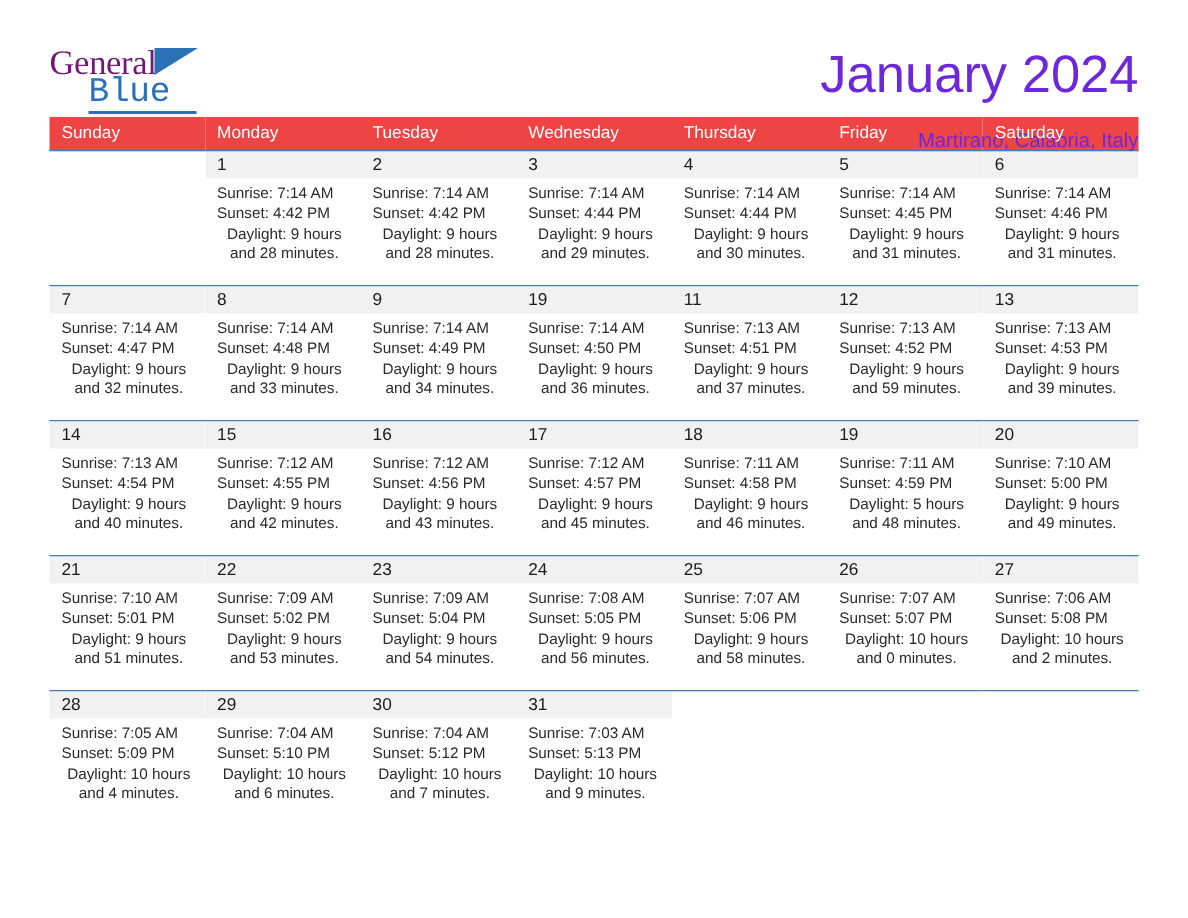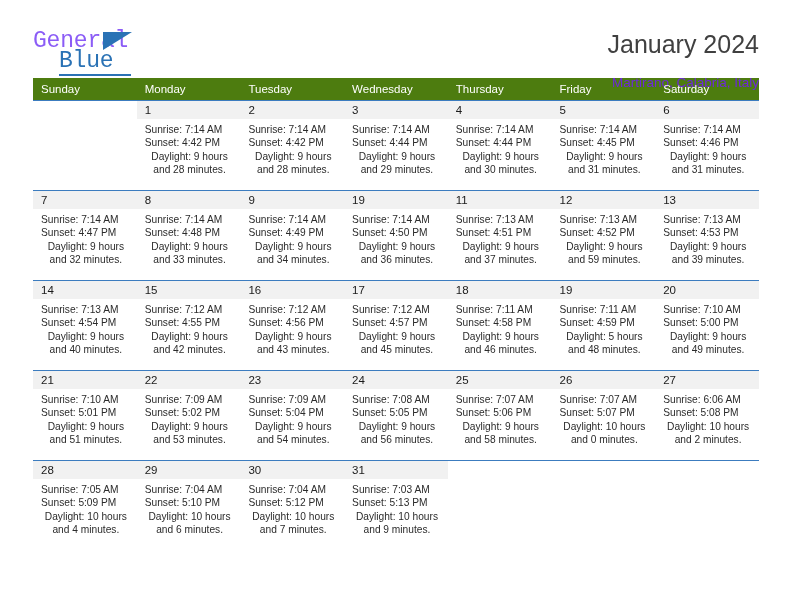--- a/index.html
+++ b/index.html
@@ -38,22 +38,22 @@
     height: 48px;
     line-height: 1;
     user-select: none;
   }
   .logo-general {
     position: absolute;
     left: 0;
     top: 0;
     font-size: 23px;
     letter-spacing: -0.2px;
-    color: #8b5cf6;
-    font-family: Liberation Mono, monospace;
+    color: #701a75;
+    font-family: Liberation Serif, serif;
   }
   .logo-blue {
     position: absolute;
     left: 26px;
     top: 20px;
     font-size: 23px;
     letter-spacing: -0.2px;
     color: #2a72b5;
     font-family: Liberation Mono, monospace;
   }
@@ -73,41 +73,41 @@
     width: 72px;
     height: 2px;
     background: #2a72b5;
   }
 
   .title-block {
     text-align: right;
     padding-top: 0px;
   }
   .cal-title {
-    font-size: 25px;
-    color: #404040;
+    font-size: 35px;
+    color: #6d28d9;
     line-height: 1.12;
     white-space: nowrap;
   }
   .cal-subtitle {
     font-size: 13.5px;
     color: #6d28d9;
     margin-top: 17px;
     white-space: nowrap;
   }
 
   
   .calendar {
     margin-top: 10px;
     width: 726px;
     border-collapse: collapse;
     table-layout: fixed;
   }
   .calendar th {
-    background: #4d7c0f;
+    background: #ef4444;
     color: #ffffff;
     font-size: 11.5px;
     font-weight: normal;
     text-align: left;
     padding: 5px 0 5px 8px;
     height: 20px;
     box-sizing: border-box;
   }
   .calendar td {
     vertical-align: top;
@@ -450,21 +450,21 @@
                 <div>Sunrise: 7:07 AM</div>
                 <div>Sunset: 5:07 PM</div>
                 <div class="daylight">Daylight: 10 hours and 0 minutes.</div>
               </div>
             </div>
           </td>
           <td>
             <div class="cell">
               <div class="daynum-band">27</div>
               <div class="detail">
-                <div>Sunrise: 6:06 AM</div>
+                <div>Sunrise: 7:06 AM</div>
                 <div>Sunset: 5:08 PM</div>
                 <div class="daylight">Daylight: 10 hours and 2 minutes.</div>
               </div>
             </div>
           </td>
         </tr>
         <tr>
           <td>
             <div class="cell">
               <div class="daynum-band">28</div>

